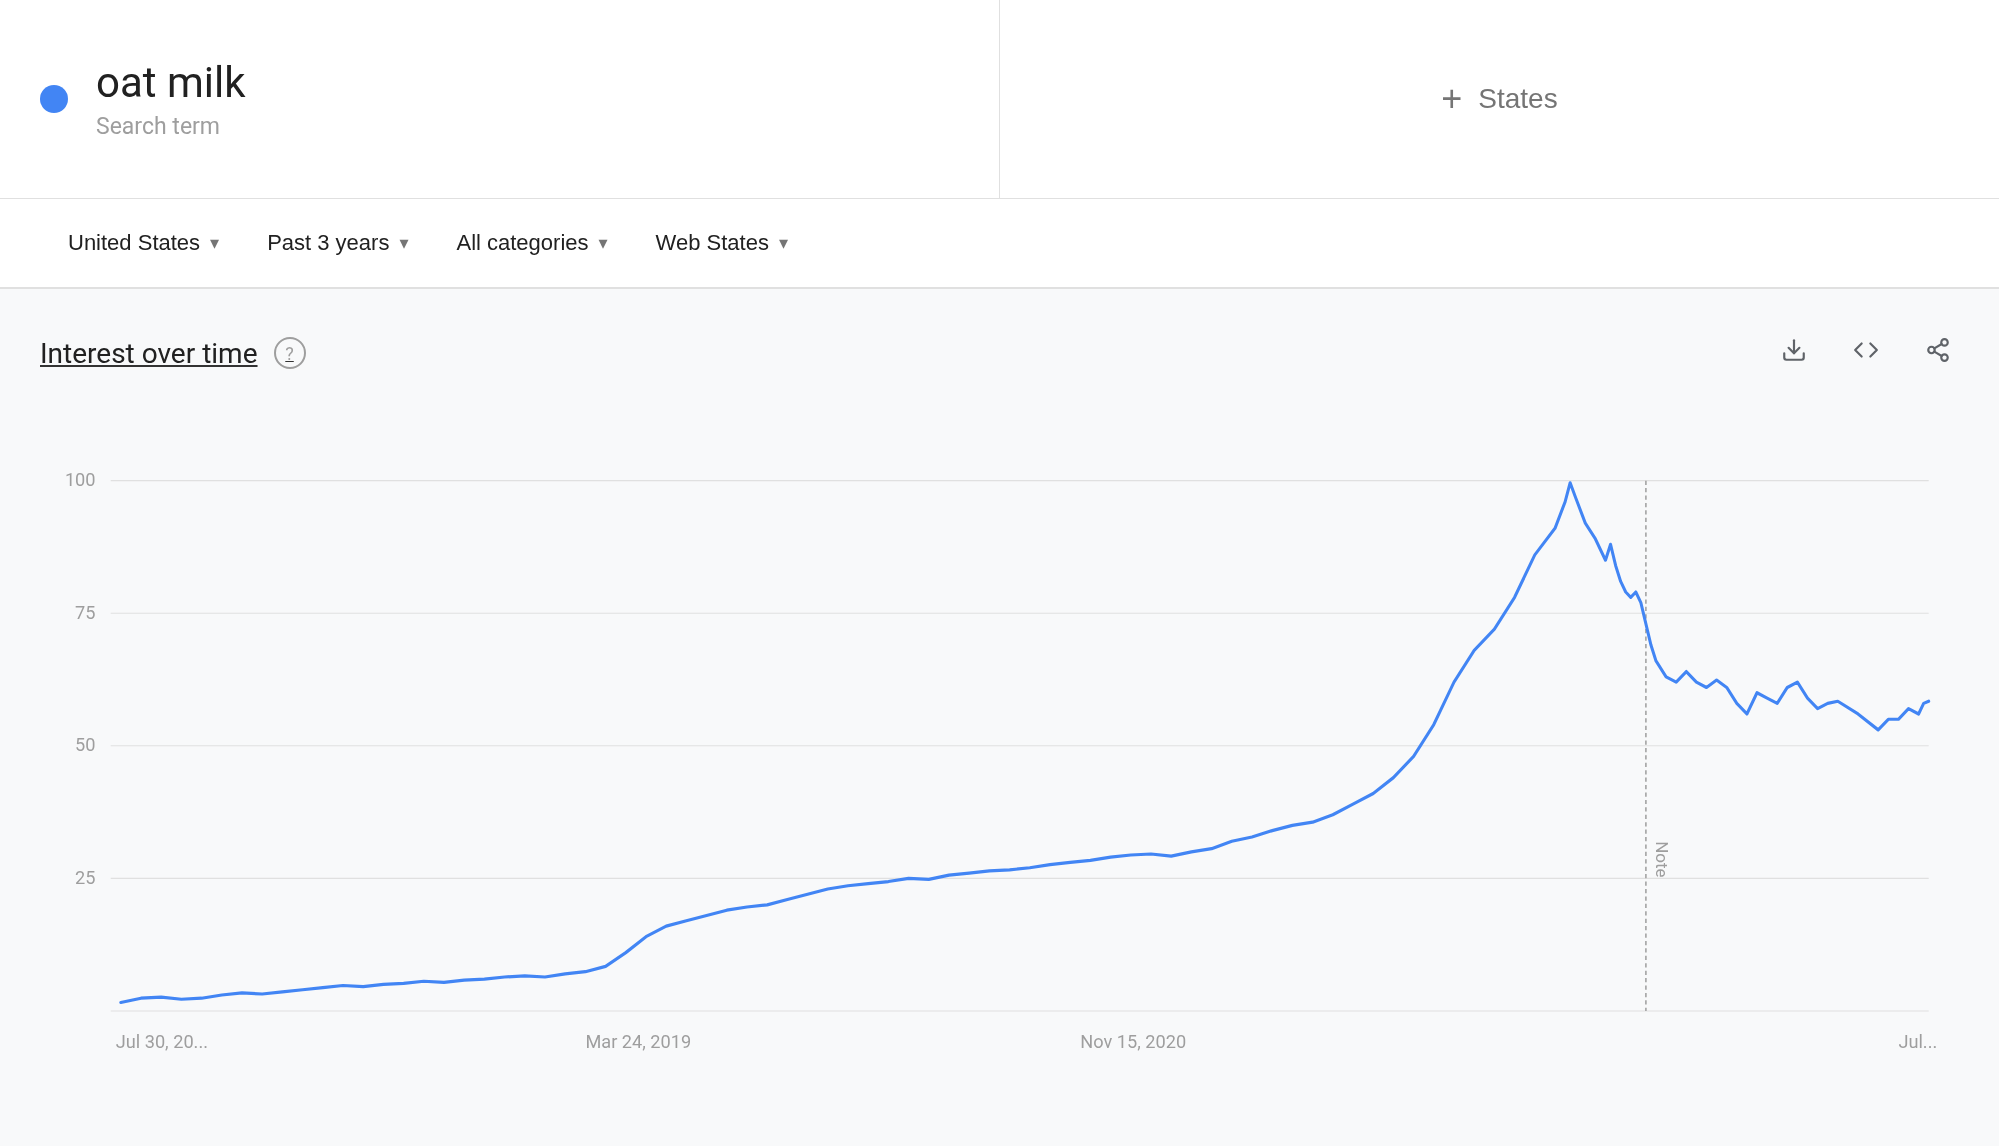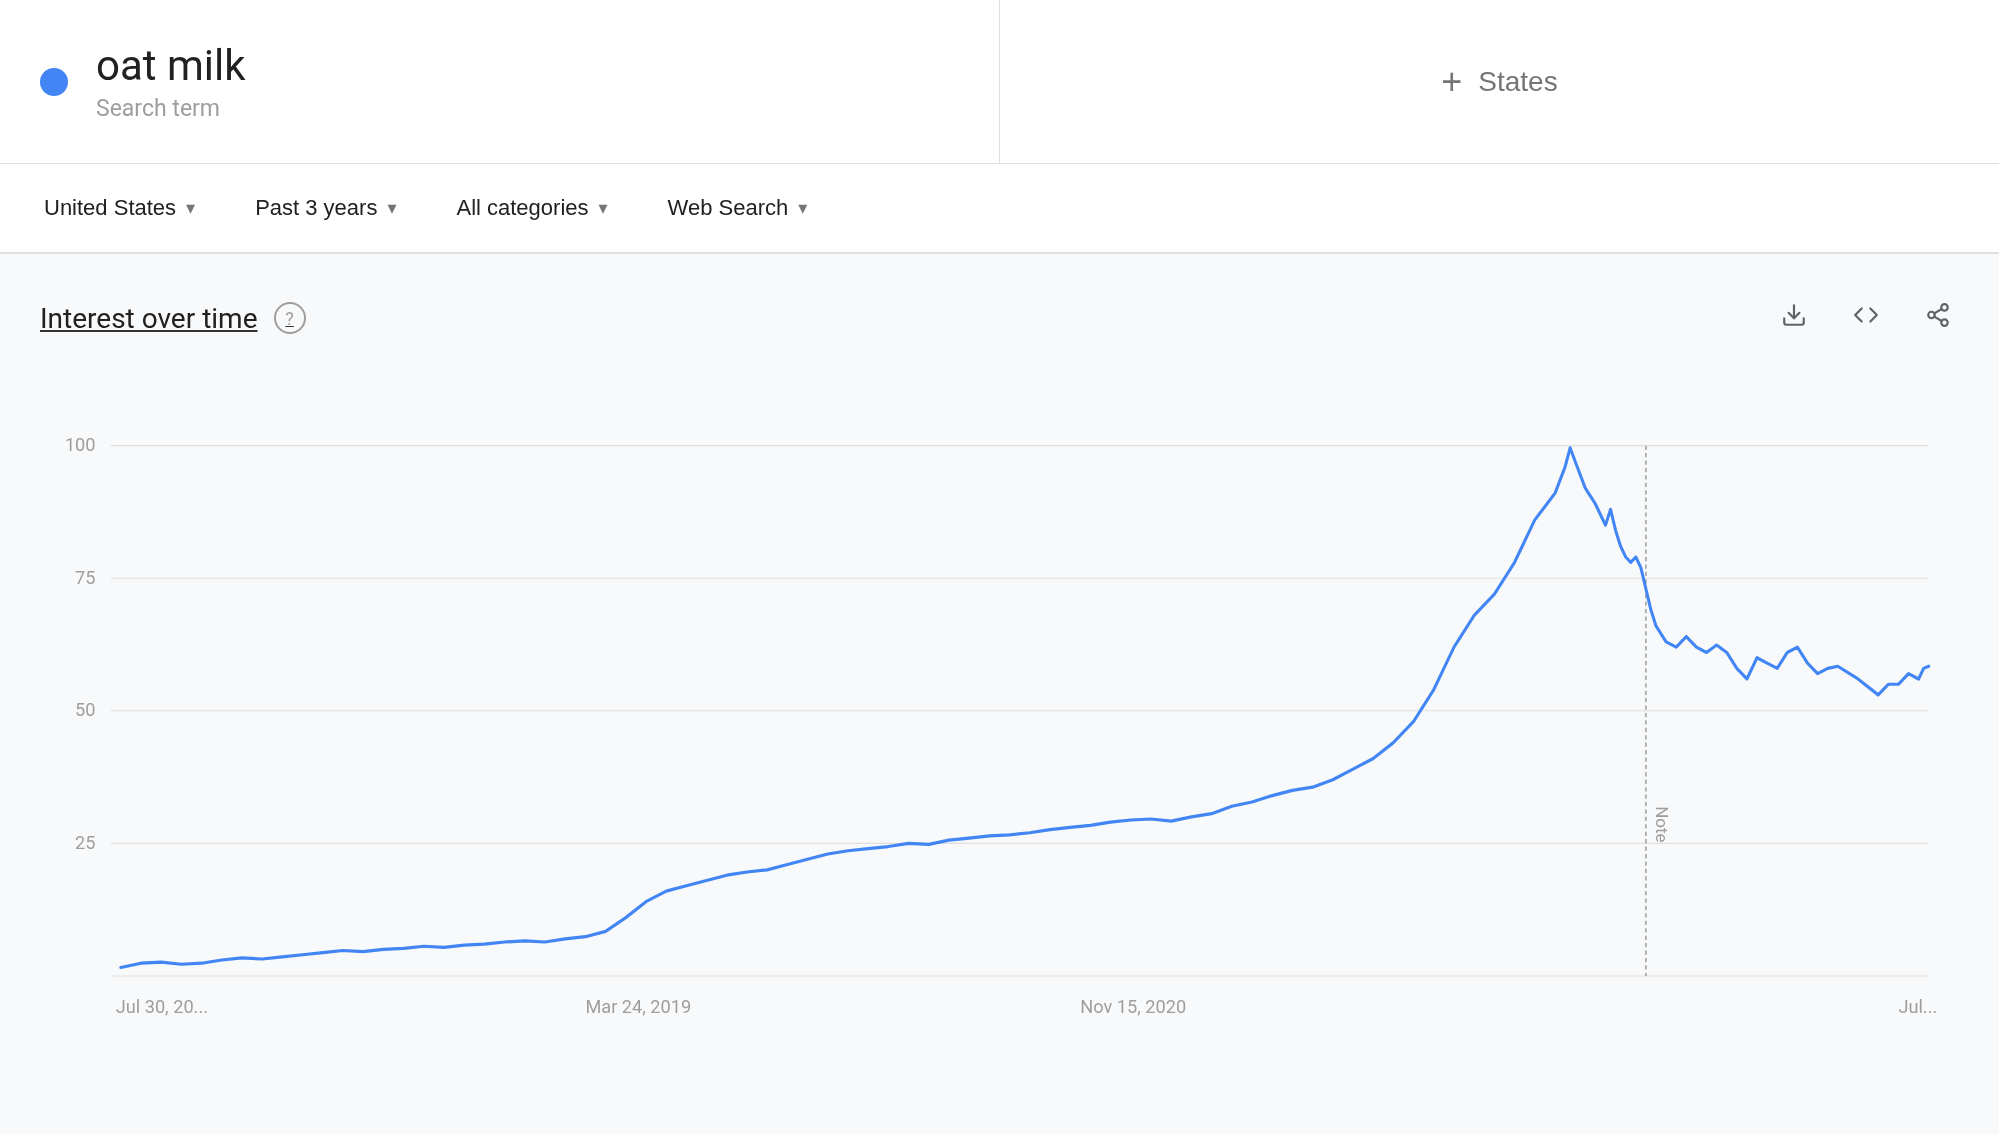--- a/index.html
+++ b/index.html
@@ -9,21 +9,21 @@
       color: #333;
       width: 1999px;
       min-height: 1146px;
     }
 
     
     .header {
       display: flex;
       align-items: center;
       border-bottom: 1px solid #e0e0e0;
-      height: 164px;
+      height: 199px;
     }
     .search-term-section {
       display: flex;
       align-items: center;
       flex: 1;
       padding: 30px 40px;
       border-right: 1px solid #e0e0e0;
       height: 100%;
     }
     .blue-dot {
@@ -68,22 +68,22 @@
     .compare-btn .plus-icon {
       font-size: 36px;
       color: #757575;
       font-weight: 300;
     }
 
     
     .filters {
       display: flex;
       align-items: center;
-      padding: 20px 40px;
-      gap: 52px;
+      padding: 20px 64px;
+      gap: 40px;
       border-bottom: 2px solid #e0e0e0;
       background: #fff;
       height: 90px;
     }
     .filter-btn {
       display: flex;
       align-items: center;
       gap: 10px;
       cursor: pointer;
       background: none;
@@ -214,21 +214,21 @@
   </button>
   <button class="filter-btn">
     <span>Past 3 years</span>
     <span class="chevron">▾</span>
   </button>
   <button class="filter-btn">
     <span>All categories</span>
     <span class="chevron">▾</span>
   </button>
   <button class="filter-btn">
-    <span>Web Search</span>
+    <span>Web States</span>
     <span class="chevron">▾</span>
   </button>
 </div>
 
 <div class="chart-section">
   <div class="chart-header">
     <div class="chart-title-group">
       <span class="chart-title">Interest over time</span>
       <div class="help-icon">?</div>
     </div>

